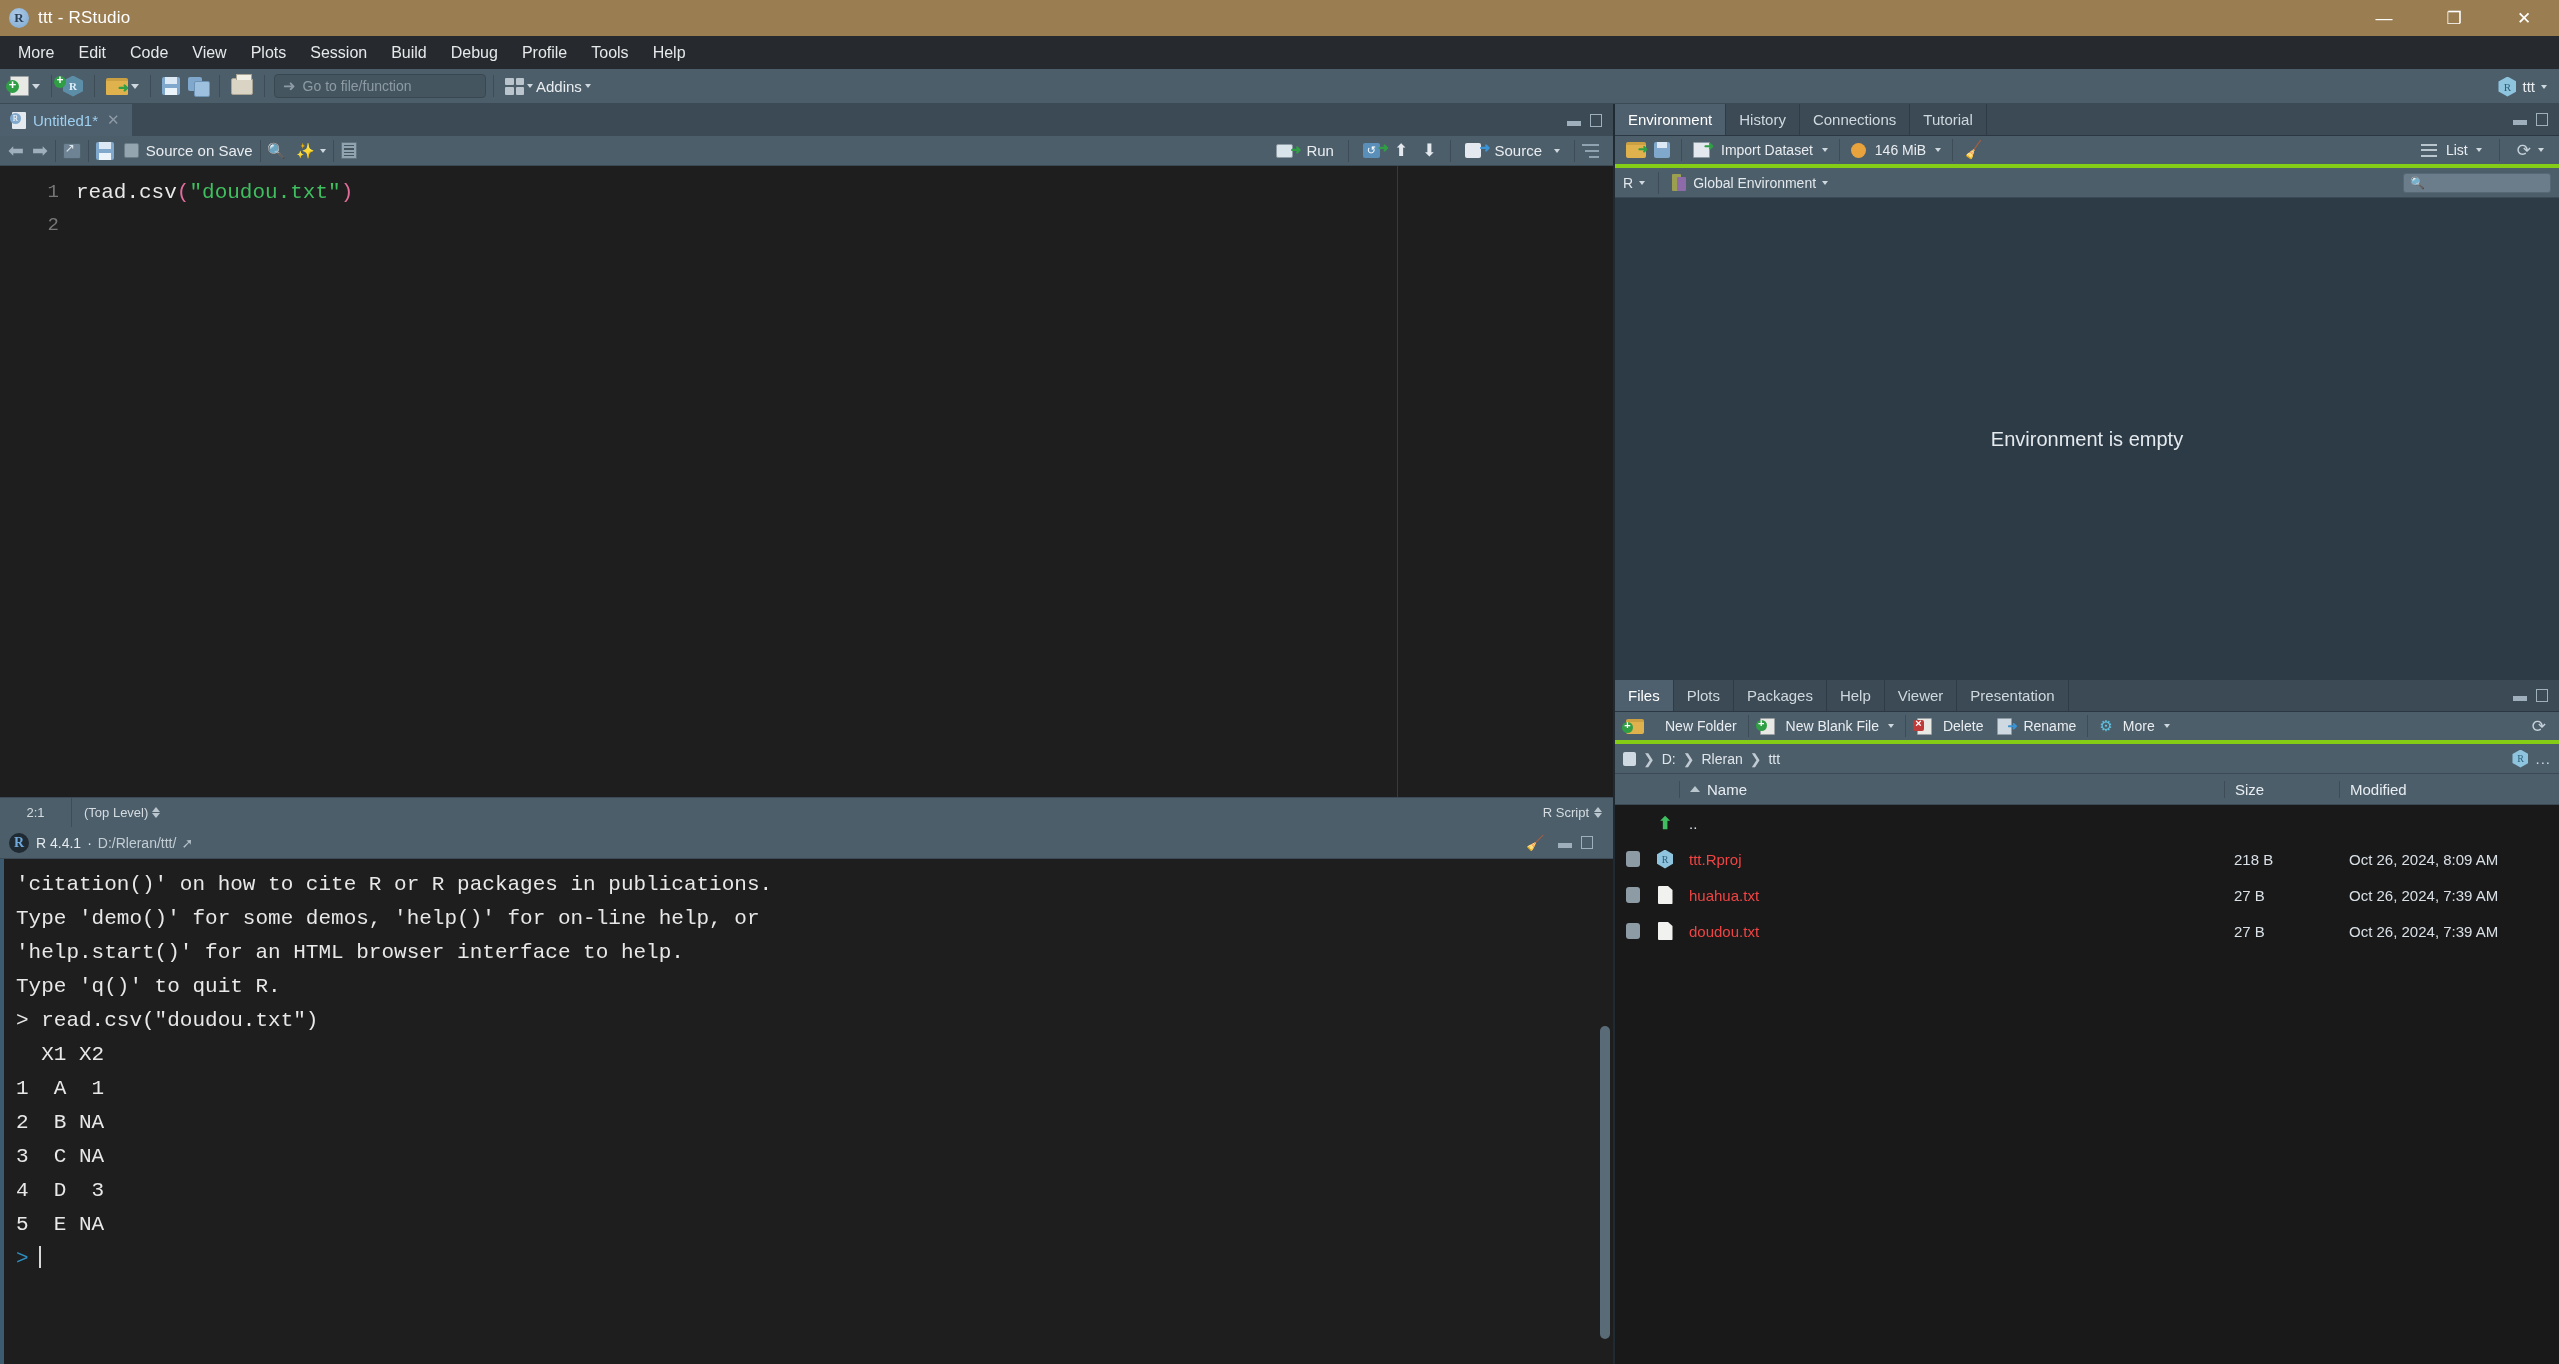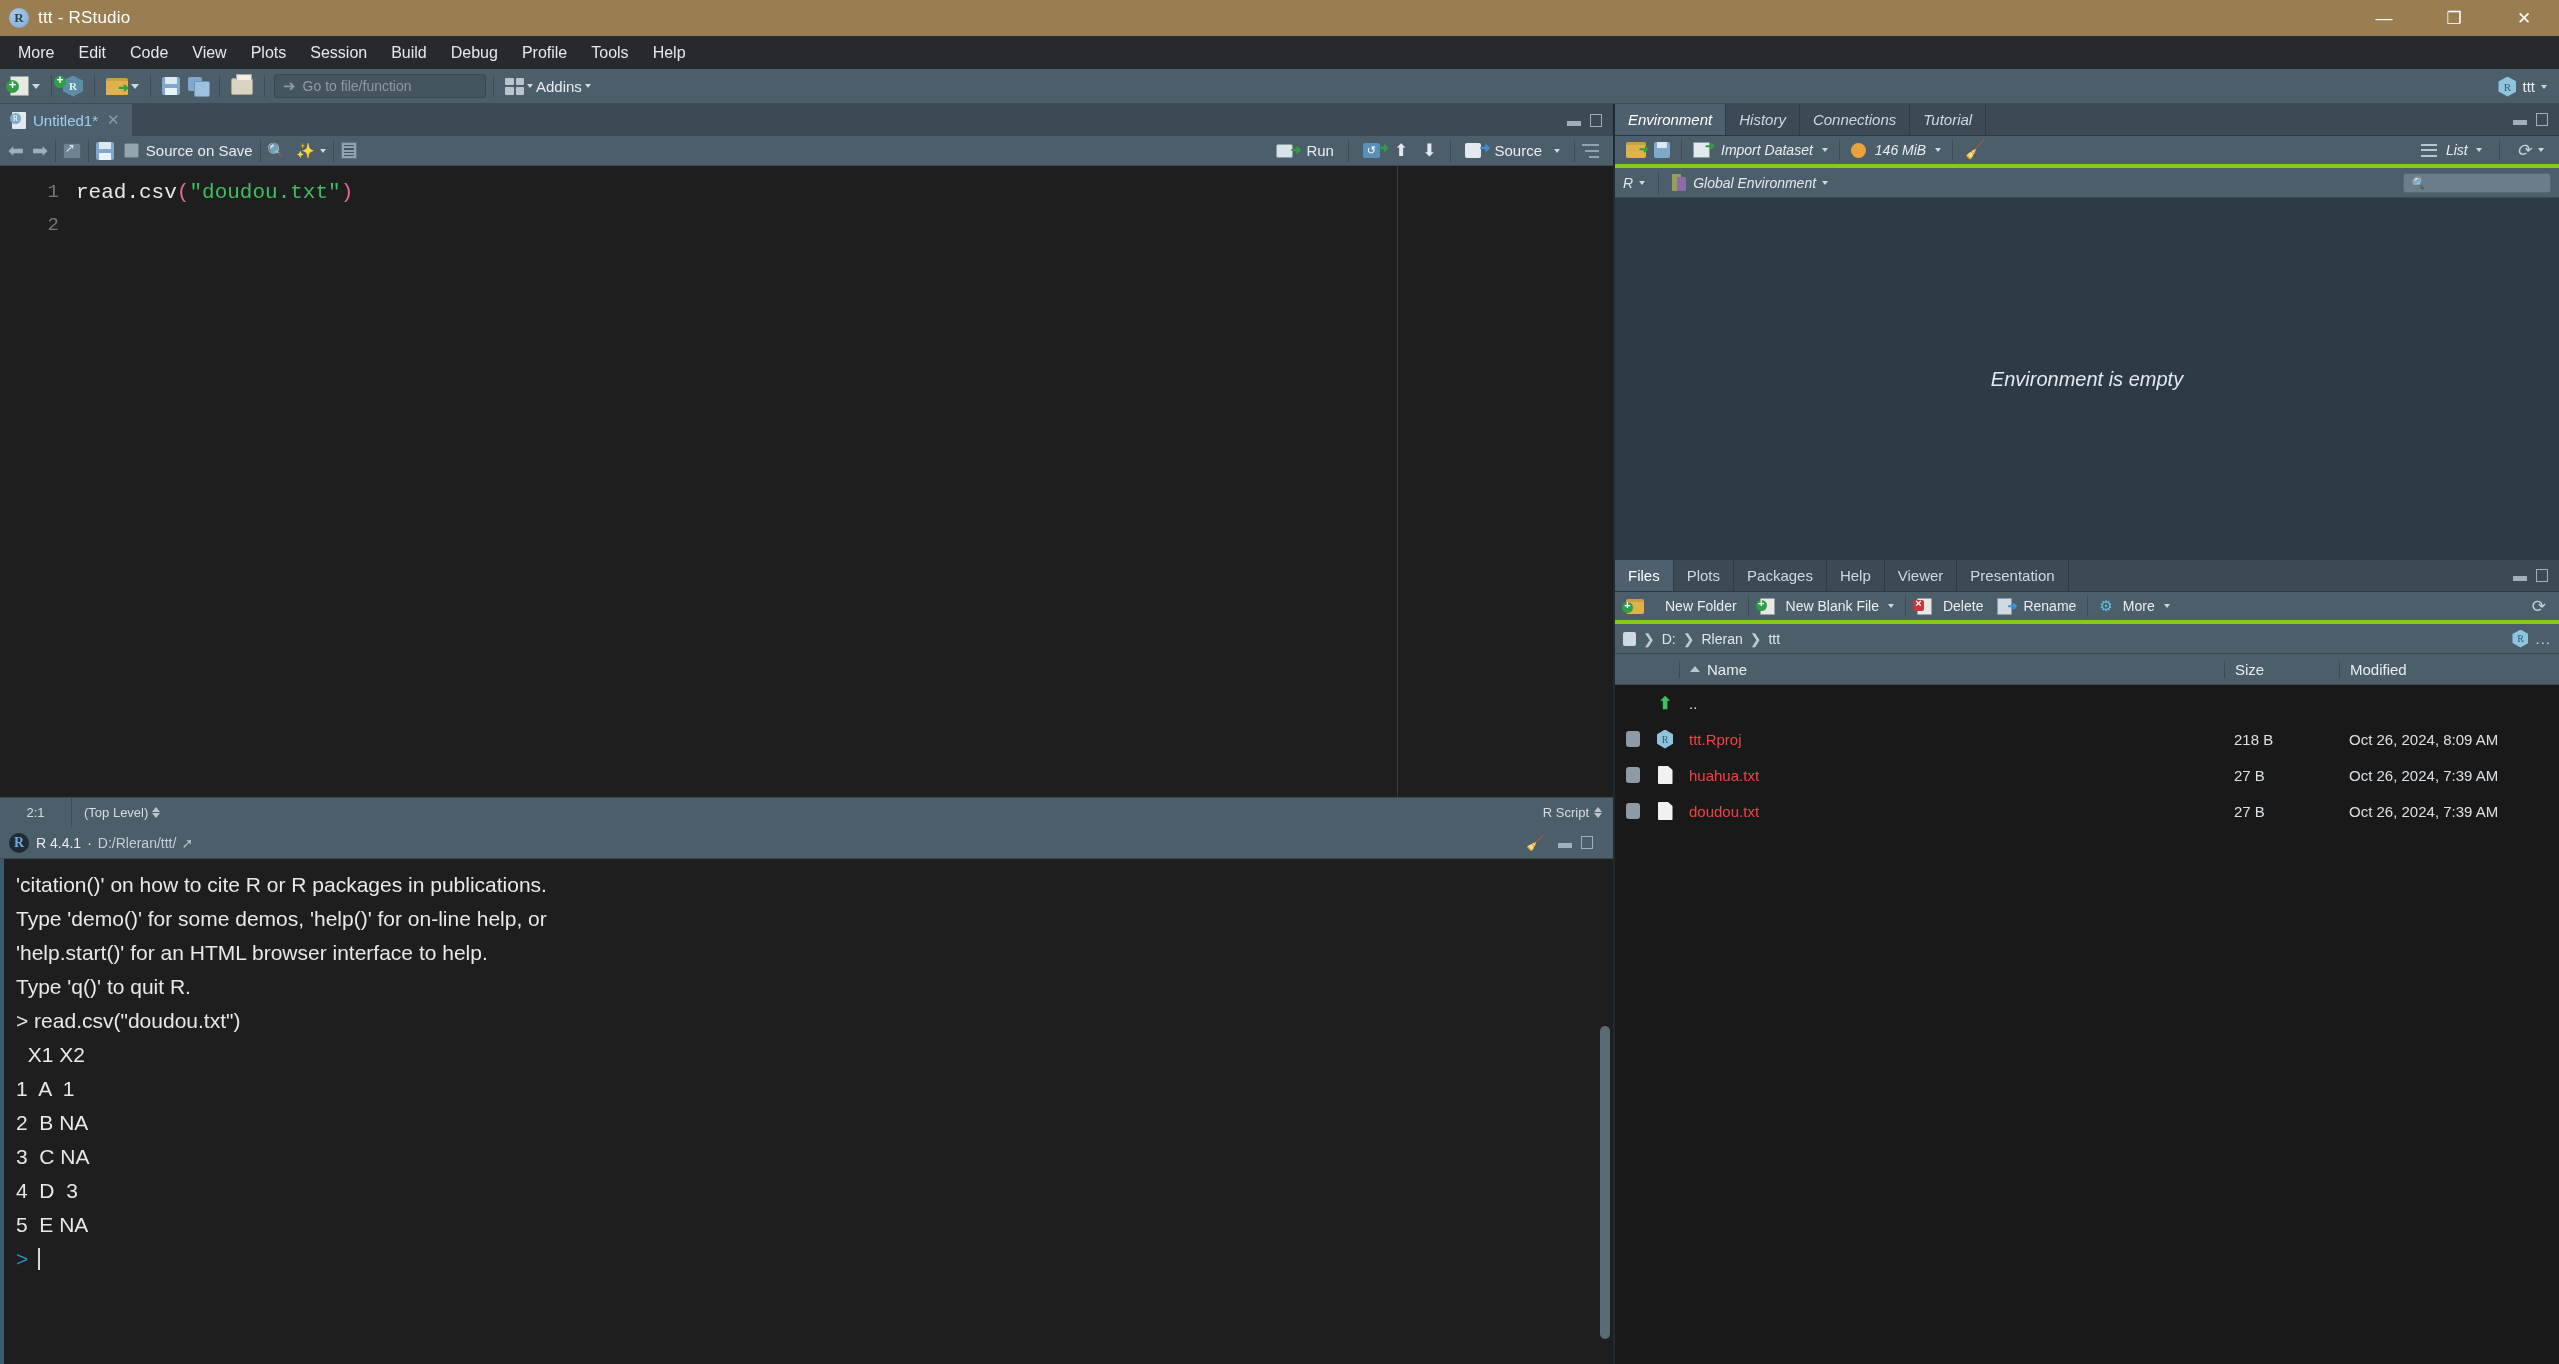--- a/index.html
+++ b/index.html
@@ -199,30 +199,30 @@
                     border-bottom:1px solid #3b4a55; }
   .cons-r-ico { width:20px; height:20px; border-radius:50%; background:#1f2a33;
                 color:#6fa8dc; font-size:14px; display:flex; align-items:center; justify-content:center;
                 font-family:"Liberation Serif",serif; font-weight:bold; }
   #console-tabrow .cver { color:#e4eaee; font-size:14px; margin-left:7px; }
   #console-tabrow .cpath { color:#c3cdd4; font-size:14px; }
   #console-tabrow .popout { color:#b6c3cb; font-size:14px; margin-left:5px; }
   #console-tabrow .broom { color:#c8ccd1; font-size:15px; margin-left:auto; margin-right:13px;}
   #console-out { flex:1; background:#1e1e1e; padding:9px 0 0 12px; overflow:hidden; position:relative;
                  border-left:4px solid #3c5a70; }
-  #console-out .line { font-family:Liberation Sans, sans-serif; font-size:21px; line-height:34px;
+  #console-out .line { font-family:Liberation Mono, monospace; font-size:21px; line-height:34px;
                        white-space:pre; color:#e8e8e8; }
   .c-prompt { color:#2e8fc0; }
   .c-cmd { color:#2e8fc0; }
   #console-scrollbar { position:absolute; right:3px; width:10px; background:#5a6b78; border-radius:5px; }
   .cursor-bar { display:inline-block; width:2px; height:22px; background:#d8d8d8; vertical-align:-4px;
                 margin-left:10px; }
 
   
-  #env-panel { height: 456px; font-style: italic; }
+  #env-panel { height: 576px; }
   #env-toolbar .ico-impfolder { width:20px; height:16px; background:#e0b24e; border-radius:2px; position:relative; border-top:3px solid #caa043;}
   #env-toolbar .ico-impfolder::after{content:"➜";position:absolute;right:-2px;top:-3px;color:#2f9e44;font-size:12px;font-weight:bold;}
   .ico-saveblue { width:16px; height:16px; background:#7fa8cc; border-radius:2px; position:relative;}
   .ico-saveblue::before{content:"";position:absolute;left:3px;top:0;width:10px;height:6px;background:#dce9f5;}
   .ico-importtbl { width:17px; height:16px; background:#e3e9ee; border:1px solid #8d9ba5; border-radius:1px; position:relative;}
   .ico-importtbl::after{content:"➜";position:absolute;right:-5px;top:-4px;color:#2f9e44;font-size:12px;font-weight:bold;}
   .ico-mem { width:15px; height:15px; border-radius:50%; background:#e8a33d; }
   .ico-broom { color:#d6b36b; font-size:16px; transform:rotate(-10deg); }
   .ico-listview { width:16px; height:13px; display:flex; flex-direction:column; justify-content:space-between;}
   .ico-listview i { height:2px; background:#b9c6ce; display:block; }

